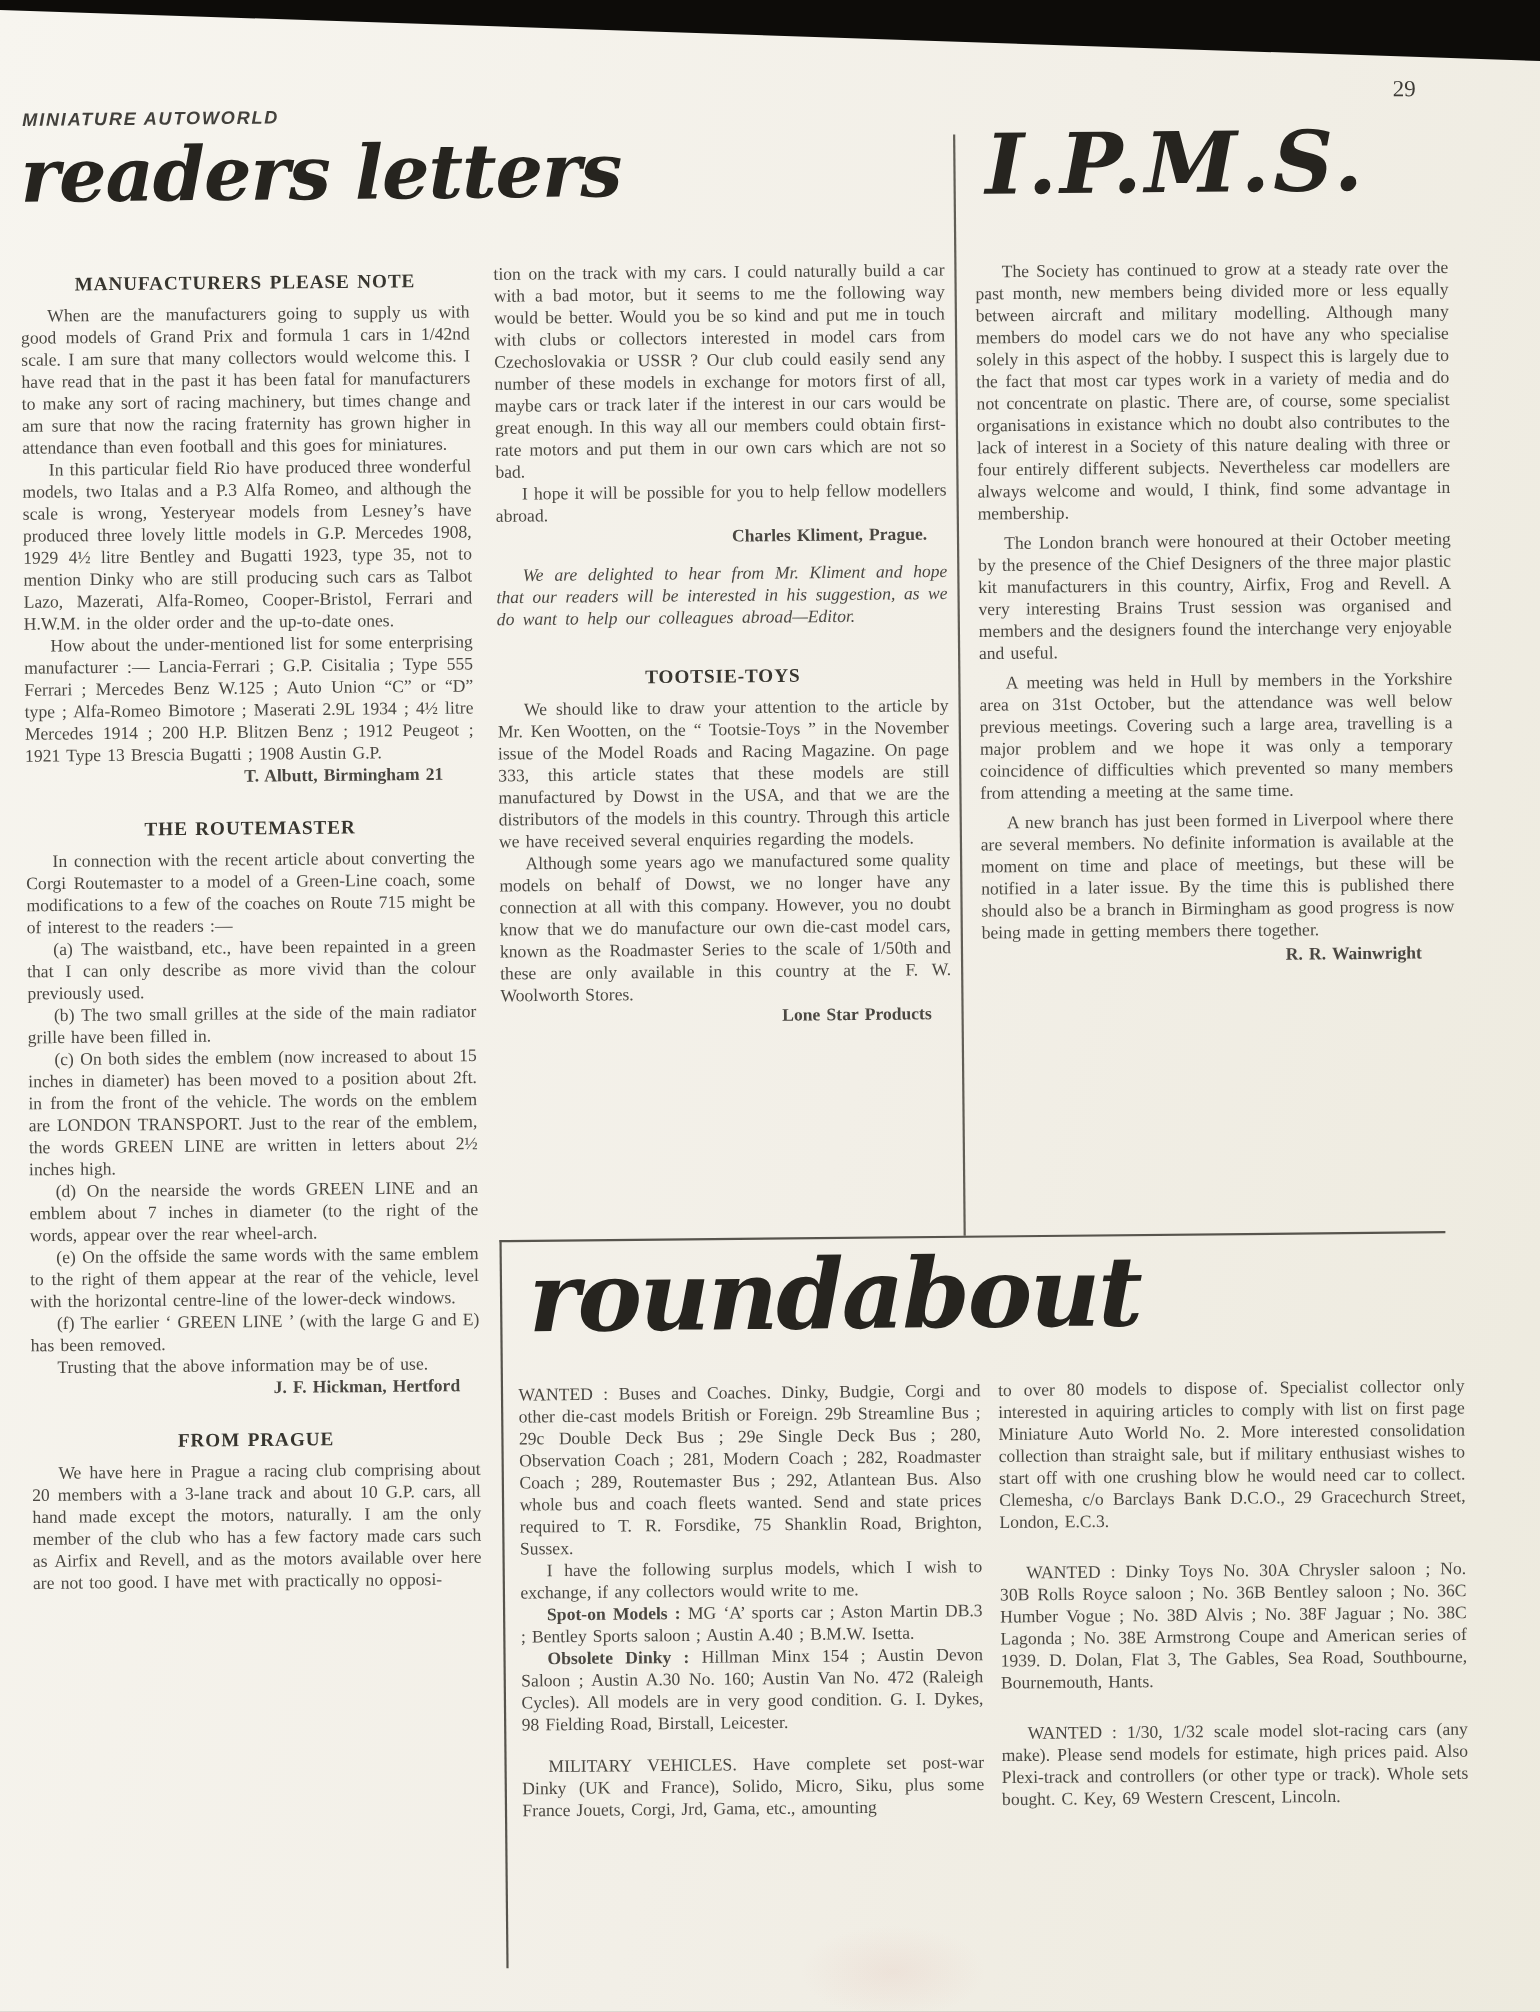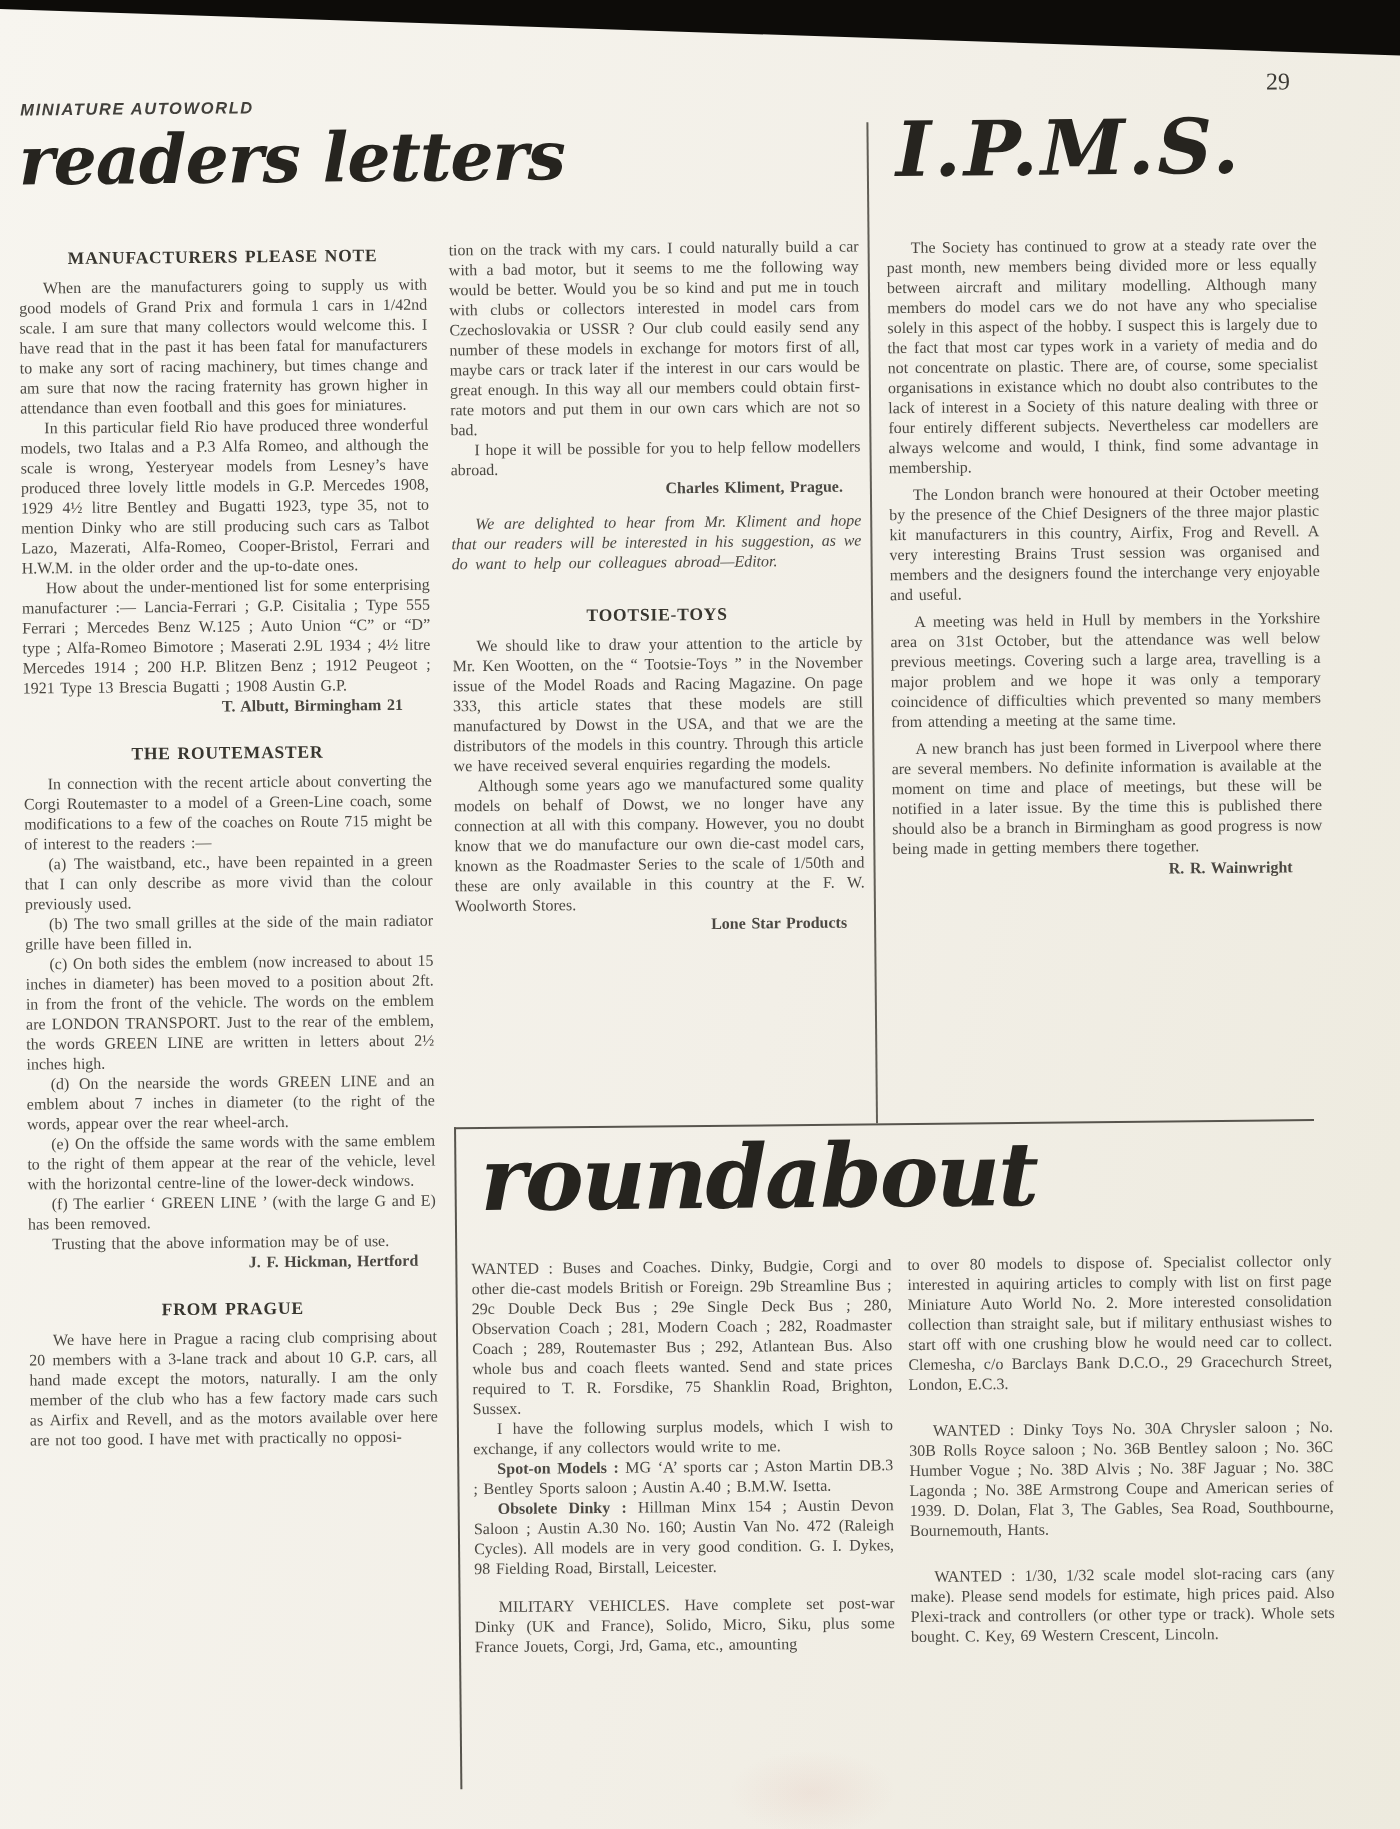--- a/index.html
+++ b/index.html
@@ -30,21 +30,21 @@
   }
   .brand{
     position:absolute;left:28px;top:94px;
     font-family:"Liberation Sans", sans-serif;
     font-style:italic;font-weight:bold;
     font-size:16.5px;letter-spacing:1.6px;
     color:#43413c;
   }
   .pageno{
     position:absolute;left:1274px;top:74px;
-    font-size:24px;color:#3d3b36;
+    font-size:21px;color:#3d3b36;
   }
   .display{
     position:absolute;margin:0;
     font-family:"DejaVu Serif", serif;
     font-weight:bold;font-style:italic;
     color:#26241f;line-height:1;
   }
   #readers-title{left:26px;top:120px;font-size:68px;letter-spacing:-1px;}
   #ipms-title{left:903px;top:114px;font-size:76px;letter-spacing:3px;}
   .vrule{

